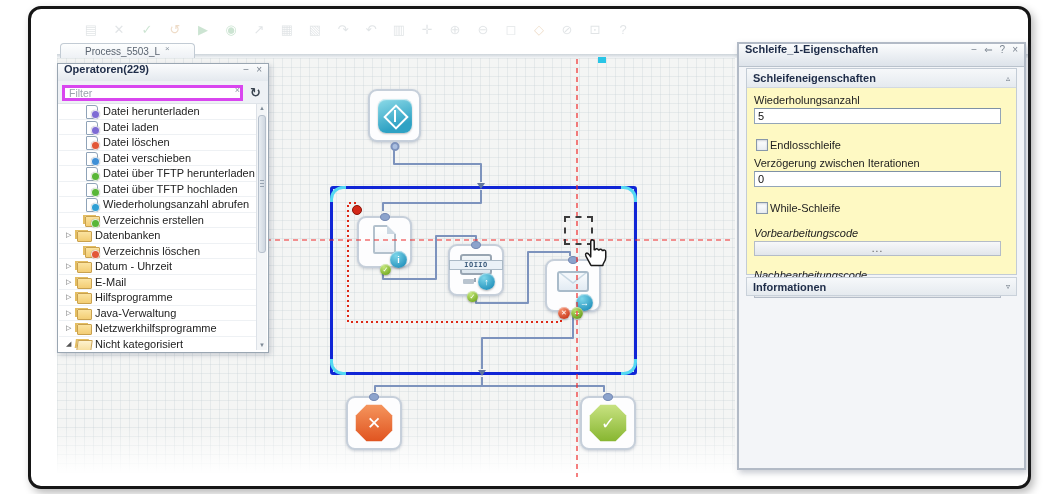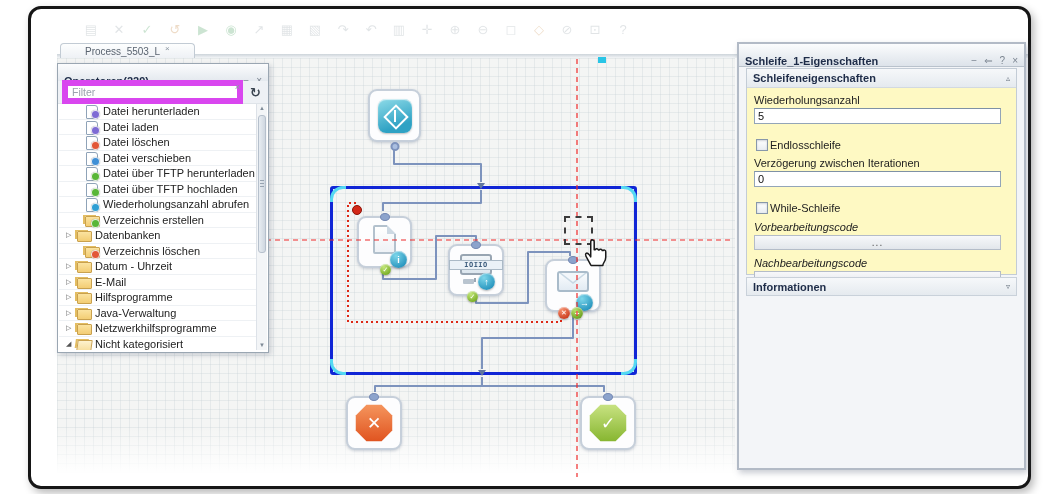--- a/index.html
+++ b/index.html
@@ -104,27 +104,27 @@
   .octa.ok  { background:linear-gradient(#c9e383,#86b52f); }
 
   .drop-target { position:absolute; left:564px; top:216px; width:29px; height:29px;
                  border:2px dashed #3c3c3c; z-index:6; }
   .cursor { position:absolute; left:581px; top:237px; z-index:9; }
 
   
   .op-panel { position:absolute; left:57px; top:63px; width:212px; height:290px; background:#fff;
               border:1px solid #9aa6b2; box-shadow:2px 2px 5px rgba(100,110,130,.3); z-index:7; }
   .p-head { height:17px; background:linear-gradient(#fbfcfd,#dde3ea); border-bottom:1px solid #b9c2cc;
-            display:flex; align-items:flex-start; padding:11px 6px; font-weight:bold; font-size:11px; color:#1e2c48; }
+            display:flex; align-items:flex-end; padding:11px 6px; font-weight:bold; font-size:11px; color:#1e2c48; }
   .p-ctrl { margin-left:auto; display:flex; gap:7px; font-size:10px; color:#7a8490; font-weight:normal; }
   .p-ctrl span { cursor:default; }
   .filter-area { position:absolute; left:0; top:17px; width:100%; height:23px; background:#eef1f5;
                  border-bottom:1px solid #dfe4e9; display:flex; align-items:center; padding:0 4px; }
   .filter-wrap { position:relative; flex:1; }
-  .filter-input { width:100%; height:24px; border:6px solid #d946ef; font-size:10.5px; padding:0 14px 0 4px; color:#333; }
+  .filter-input { width:100%; height:16px; border:3px solid #d946ef; font-size:10.5px; padding:0 14px 0 4px; color:#333; }
   .filter-input::placeholder { color:#9aa3ad; }
   .filter-clear { position:absolute; right:3px; top:2px; font-size:9px; color:#8c96a2; }
   .refresh { width:17px; height:17px; margin-left:4px; display:flex; align-items:center; justify-content:center;
              font-size:13px; font-weight:bold; color:#3a4450; }
   .op-list { position:absolute; left:1px; top:40px; width:199px; bottom:2px; background:#fff; overflow:hidden; }
   .op-row { display:flex; align-items:center; height:15.5px; font-size:11px; color:#222;
             border-bottom:1px solid #eef1f4; padding-left:7px; white-space:nowrap; }
   .op-row.leaf { padding-left:26px; }
   .tree-arrow { width:11px; font-size:7px; color:#555; flex:none; }
   .op-icon { position:relative; width:13px; height:14px; margin-right:5px; flex:none; }
@@ -150,21 +150,21 @@
 
   
   .pr-panel { position:absolute; left:737px; top:42px; width:289px; height:428px; background:#f3f5f8;
               border:2px solid #b2bac6; box-shadow:2px 3px 6px rgba(100,110,130,.35); z-index:8; }
   .pr-panel .p-head { height:18px; }
   .card { position:absolute; left:7px; top:24px; width:271px; height:207px; background:#fef9c3; border:1px solid #c3ccd6; }
   .c-head { height:19px; background:linear-gradient(#f6f8fa,#e5eaef); border-bottom:1px solid #d2d9e0;
             display:flex; align-items:center; padding:0 6px; font-weight:bold; font-size:11px; color:#1e2c48; }
   .c-coll { margin-left:auto; font-size:8px; color:#66717e; font-weight:normal; }
   .f-label { font-size:11px; color:#222; margin:6px 0 2px 7px; }
-  .f-label.it { font-style:italic; margin-top:7px; }
+  .f-label.it { font-style:italic; margin-top:13px; }
   .txt { display:block; margin:0 7px; width:247px; height:16px; border:1px solid #93a5b8; border-top-color:#7e91a5;
          font-size:11px; padding:0 3px; color:#111; background:#fff; }
   .chk-row { display:flex; align-items:center; gap:2px; margin:15px 0 2px 9px; font-size:11px; color:#222; }
   .chk { appearance:none; width:12px; height:12px; border:1px solid #8898aa; background:linear-gradient(#fff,#e9edf2);
          box-shadow:inset 0 1px 2px rgba(120,130,150,.35); }
   .dots-btn { display:flex; align-items:center; justify-content:center; height:15px; margin:2px 7px 1px; width:247px;
               background:linear-gradient(#f7f8fa,#e2e6eb); border:1px solid #b4bcc8; font-size:10px; color:#555; letter-spacing:1px; }
   .info-bar { position:absolute; left:7px; top:233px; width:271px; height:19px;
               background:linear-gradient(#f6f8fa,#e5eaef); border:1px solid #c9d1da;
               display:flex; align-items:center; padding:0 6px; font-weight:bold; font-size:11px; color:#1e2c48; }

